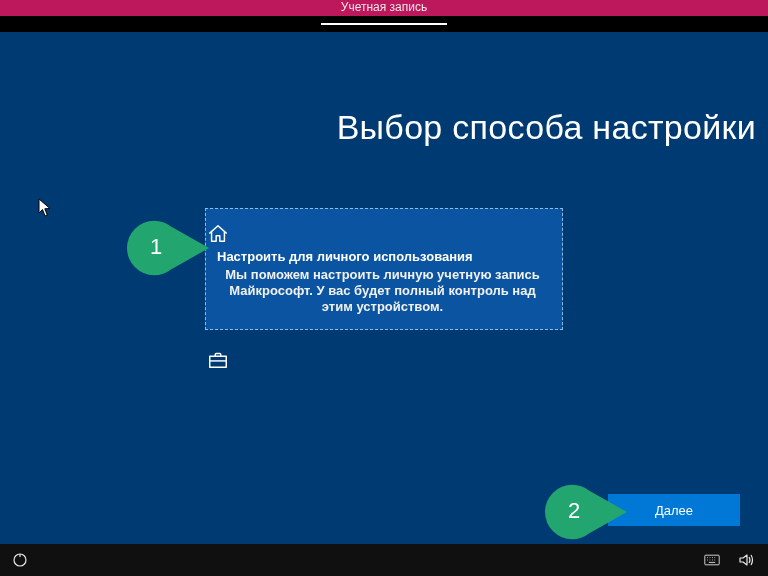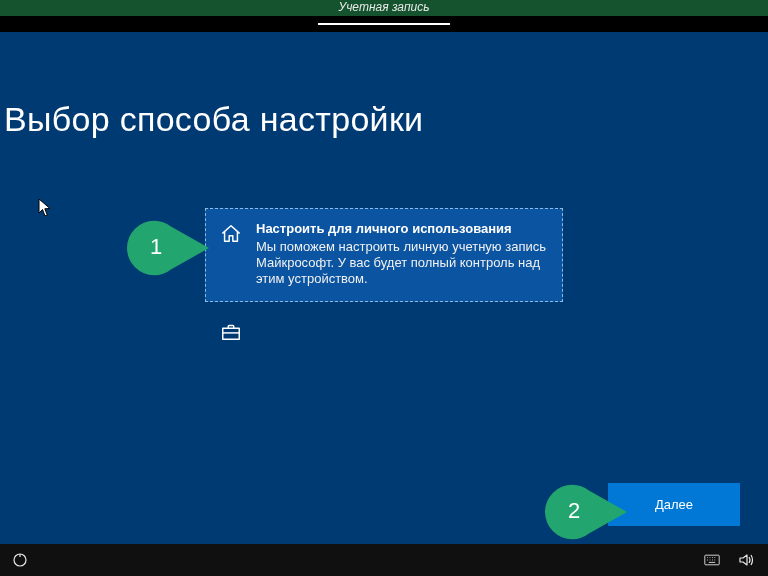--- a/index.html
+++ b/index.html
@@ -10,92 +10,93 @@
     overflow: hidden;
     font-family: "Segoe UI", Tahoma, sans-serif;
     background: #000;
     color: #fff;
     -webkit-font-smoothing: antialiased;
   }
   .top-bar {
     position: absolute;
     top: 0; left: 0; right: 0;
     height: 16px;
-    background: #14532d;
+    background: #be185d;
     display: flex;
     align-items: center;
     justify-content: center;
-    font-style: italic;
   }
   .top-tab {
     font-size: 12px;
     color: #e8e8e8;
     padding: 0 20px;
     height: 32px;
     line-height: 32px;
     border-bottom: 2px solid #fff;
   }
   .content-area {
     position: absolute;
     top: 32px;
     left: 0;
     right: 0;
     bottom: 32px;
     background: #003a73;
   }
   .page-title {
-    text-align: left;
+    text-align: right;
     font-size: 34px;
     font-weight: 300;
-    margin: 4px;
+    margin: 12px;
     padding-top: 64px;
     letter-spacing: 0.3px;
   }
   .options {
     position: absolute;
     left: 205px;
     width: 358px;
     top: 176px;
   }
   .option {
     display: flex;
-    padding: 12px 14px 14px 14px;
+    padding: 12px 14px 14px 1px;
     border: 1px solid transparent;
     cursor: pointer;
     margin-bottom: 4px;
+    flex-direction: column;
   }
   .option.selected {
     background: #0a54a1;
     border: 1px dashed #8fb9dd;
   }
   .option-icon {
     width: 26px;
     flex: 0 0 26px;
     padding-top: 2px;
   }
   .option-icon svg { width: 22px; height: 22px; }
   .option-text { padding-left: 10px; }
   .option-title {
     font-size: 13px;
     font-weight: 600;
     line-height: 16px;
   }
   .option-desc {
     font-size: 13px;
-    font-weight: 400;
+    font-weight: 700;
     line-height: 16px;
     color: #f1f1f1;
     margin-top: 2px;
+    text-align: center;
   }
   .next-btn {
     position: absolute;
     right: 28px;
     bottom: 18px;
     width: 132px;
-    height: 43px;
+    height: 32px;
     background: #0178d6;
     border: none;
     color: #fff;
     font-size: 13px;
     cursor: pointer;
   }
   .bottom-bar {
     position: absolute;
     left: 0; right: 0; bottom: 0;
     height: 32px;

